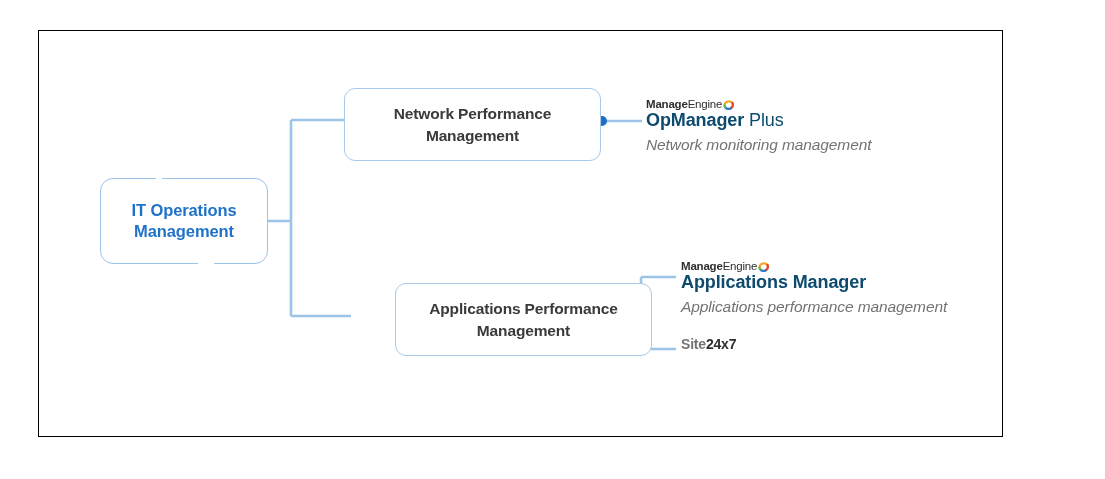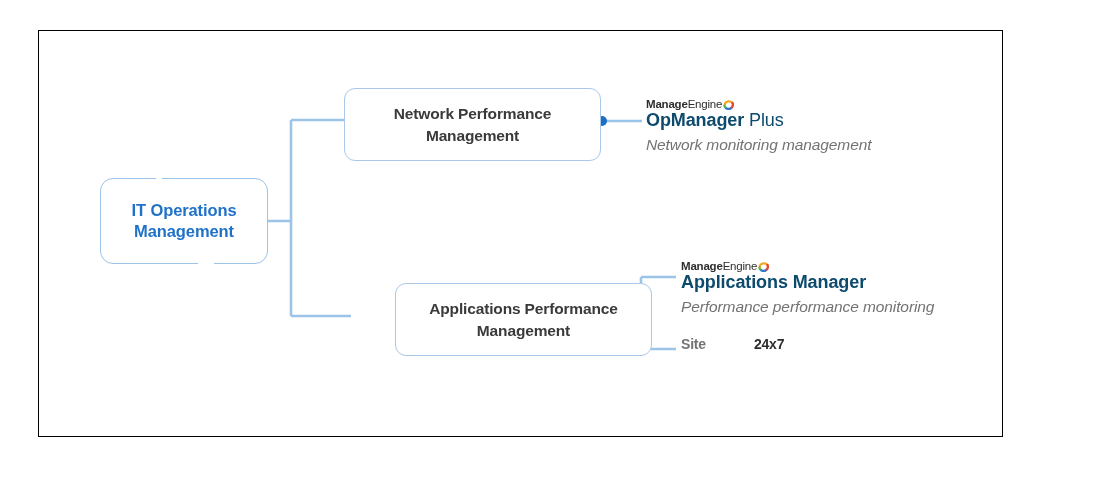--- a/index.html
+++ b/index.html
@@ -132,21 +132,21 @@
   .product-line .semi   { font-weight: 600; }
 
   .site-line {
     white-space: nowrap;
     font-size: 14px;
     font-weight: bold;
     letter-spacing: -0.2px;
     line-height: 17px;
   }
   .site-green { color: #737373; }
-  .site-dark  { color: #2E2E2E; padding-left: 48px; }
+  .site-dark  { color: #2E2E2E; }
 
   .caption {
     white-space: nowrap;
     font-size: 15.5px;
     font-style: italic;
     color: #737373;
     letter-spacing: -0.1px;
     margin-top: 8px;
   }
 
@@ -227,21 +227,21 @@
       <span class="me-word"><span class="b">Manage</span><span class="n">Engine</span></span><span class="me-swoosh"><svg width="11" height="11" viewBox="0 0 22 22">
             <path d="M3 13 A9 9 0 0 1 19 8" stroke="#F6A623" stroke-width="4.5" fill="none" stroke-linecap="round"></path>
             <path d="M19 8 A9 9 0 0 1 15 19" stroke="#E8452C" stroke-width="4.5" fill="none" stroke-linecap="round"></path>
             <path d="M15 19 A9 9 0 0 1 4 16" stroke="#2C7BD0" stroke-width="4.5" fill="none" stroke-linecap="round"></path>
             <path d="M4 16 A9 9 0 0 1 3 13" stroke="#68B545" stroke-width="4.5" fill="none" stroke-linecap="round"></path>
           </svg></span>
     </div>
     <div class="product-line">
       <span class="semi">Applications Manager</span>
     </div>
-    <div class="caption">Performance performance monitoring</div>
+    <div class="caption">Applications performance management</div>
   </div>
 
   <div class="leaf leaf-s24">
     <div class="site-line">
       <span class="site-green">Site</span><span class="site-dark">24x7</span>
     </div>
   </div>
 
 </div>
 

